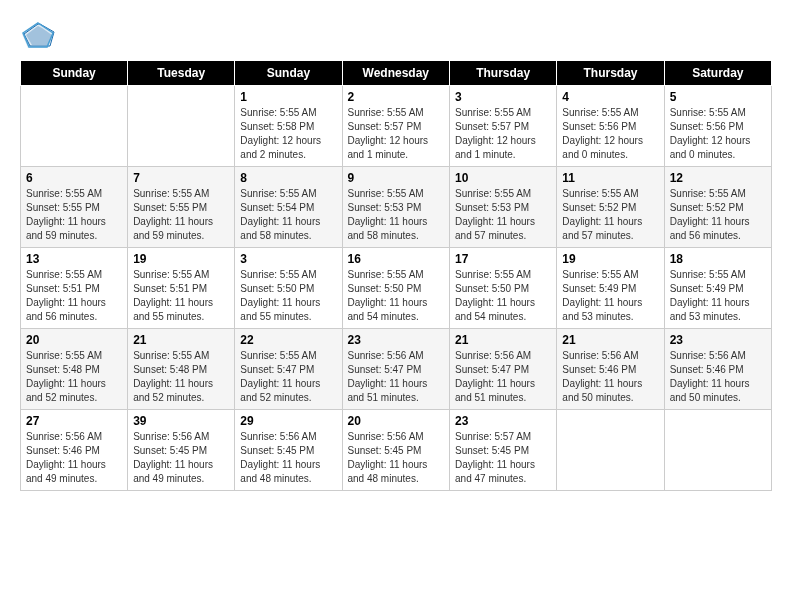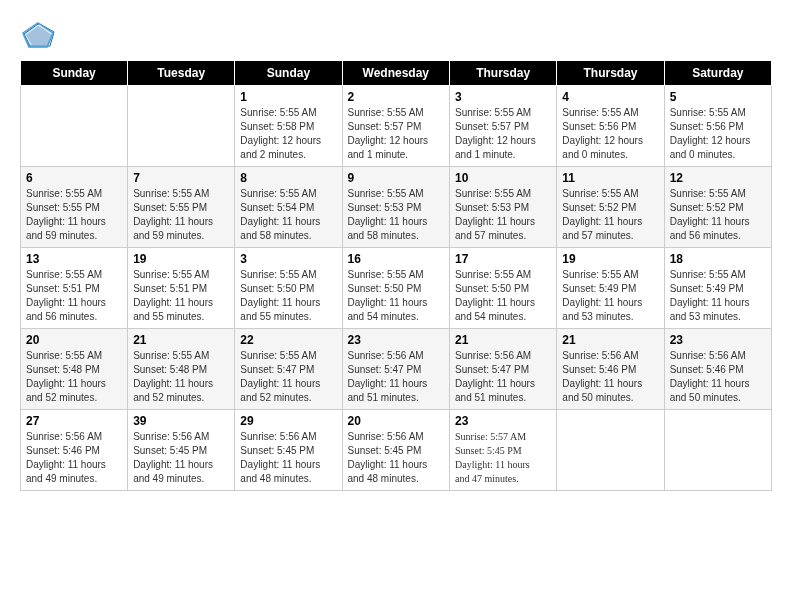--- a/index.html
+++ b/index.html
@@ -335,21 +335,21 @@
         </td>
         <td>
           <span class="day-number">20</span>
           <div class="day-info" style="white-space: pre-line;">Sunrise: 5:56 AM
 Sunset: 5:45 PM
 Daylight: 11 hours
 and 48 minutes.</div>
         </td>
         <td>
           <span class="day-number">23</span>
-          <div class="day-info" style="white-space: pre-line; font-family: Liberation Serif, serif;">Sunrise: 5:57 AM
+          <div class="day-info" style="white-space: pre-line;">Sunrise: 5:57 AM
 Sunset: 5:45 PM
 Daylight: 11 hours
 and 47 minutes.</div>
         </td>
         <td class="empty-cell"></td>
         <td class="empty-cell"></td>
       </tr>
     </tbody>
 </table>
 

